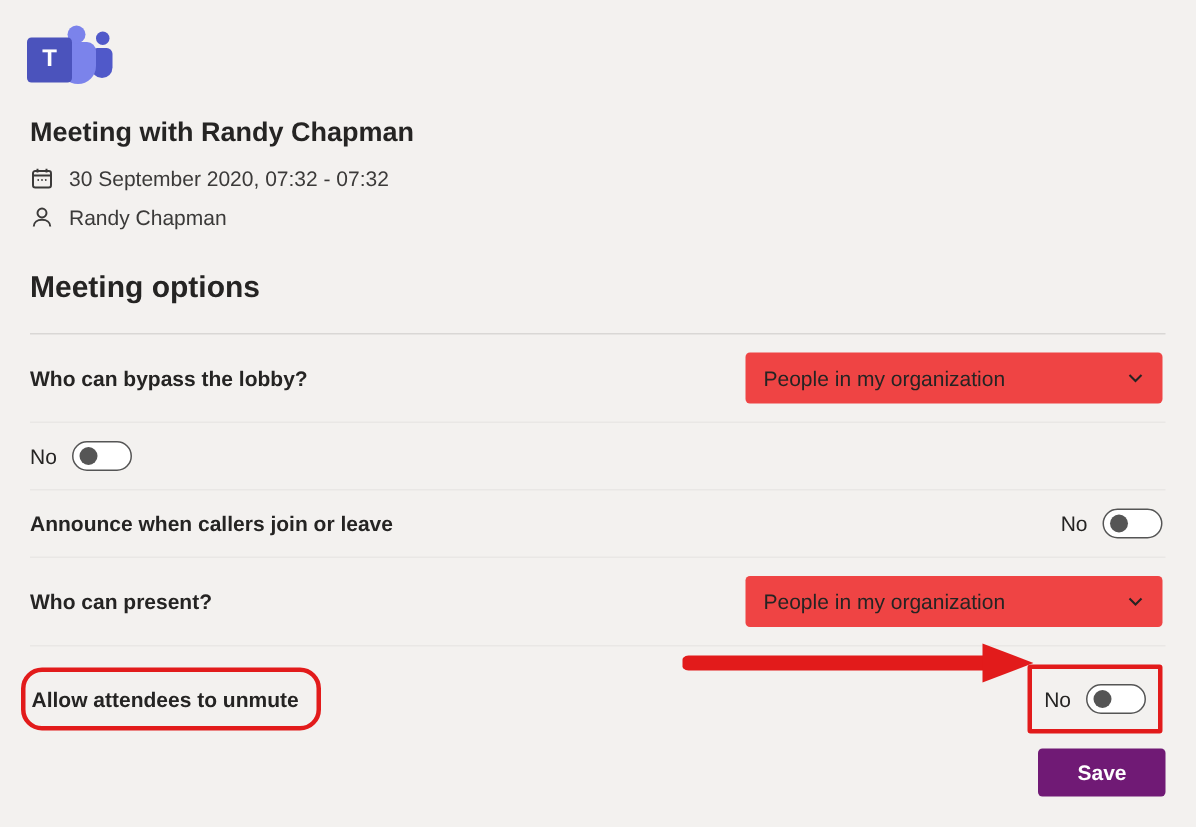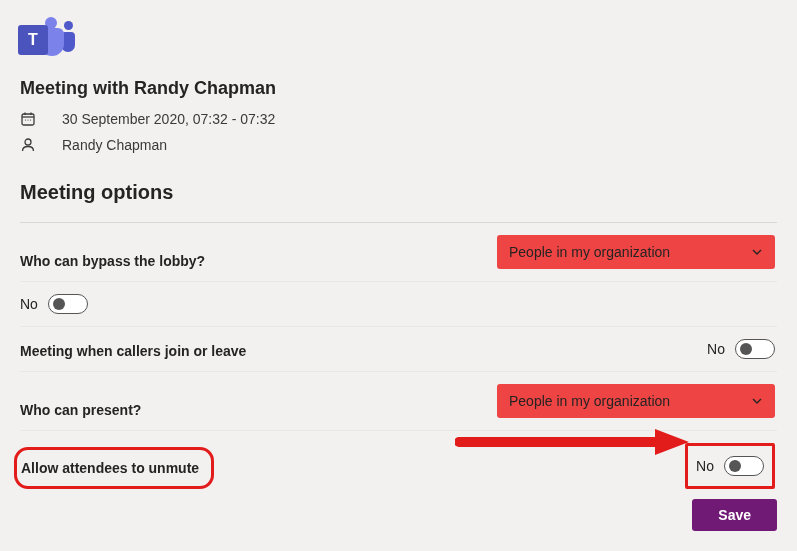--- a/index.html
+++ b/index.html
@@ -80,42 +80,42 @@
       z-index: 0;
     }
     h1.meeting-title {
       font-size: 18px;
       font-weight: 700;
       margin-bottom: 12px;
     }
     .meta-row {
       display: flex;
       align-items: center;
-      gap: 26px;
+      gap: 10px;
       font-size: 14px;
       color: #3b3a39;
       margin-bottom: 10px;
     }
     .meta-row svg {
       flex-shrink: 0;
     }
     h2.section-title {
       font-size: 20px;
       font-weight: 700;
       margin-top: 28px;
       margin-bottom: 18px;
     }
     .divider-top {
       border: none;
       border-top: 1px solid #d9d7d5;
       margin: 0;
     }
     .option-row {
       display: flex;
-      align-items: flex-end;
+      align-items: center;
       justify-content: space-between;
       padding: 12px 2px 12px 0;
       border-bottom: 1px solid #e9e7e5;
       min-height: 44px;
     }
     .option-row:last-of-type {
       border-bottom: none;
     }
     .option-label {
       font-size: 14px;
@@ -255,21 +255,21 @@
   <div class="option-row">
     <div class="toggle-group">
       <span class="toggle-state">No</span>
       <div class="toggle off">
           <div class="knob"></div>
         </div>
     </div>
   </div>
 
   <div class="option-row">
-    <span class="option-label">Meeting when callers join or leave</span>
+    <span class="option-label">Announce when callers join or leave</span>
     <div class="toggle-group">
       <span class="toggle-state">No</span>
       <div class="toggle off">
           <div class="knob"></div>
         </div>
     </div>
   </div>
 
   <div class="option-row">
     <span class="option-label">Who can present?</span>

